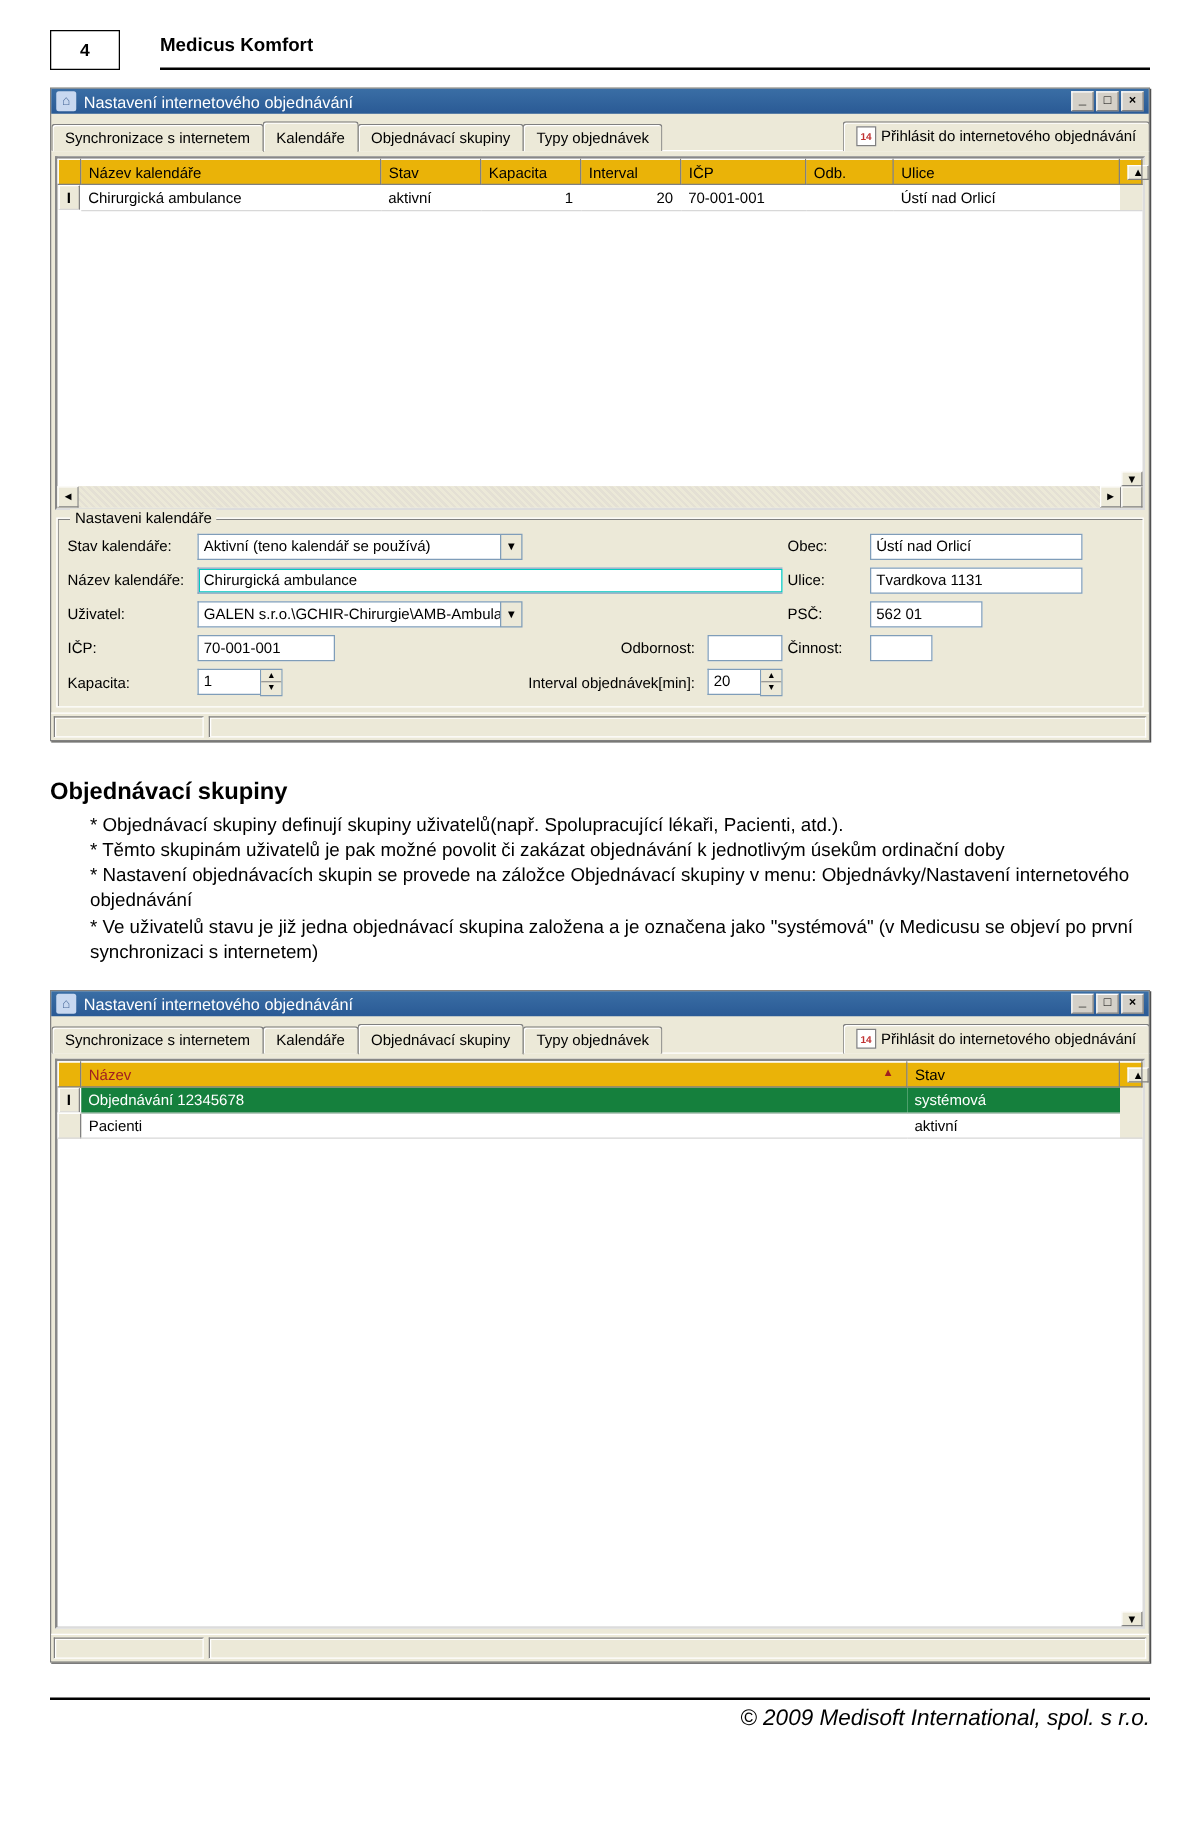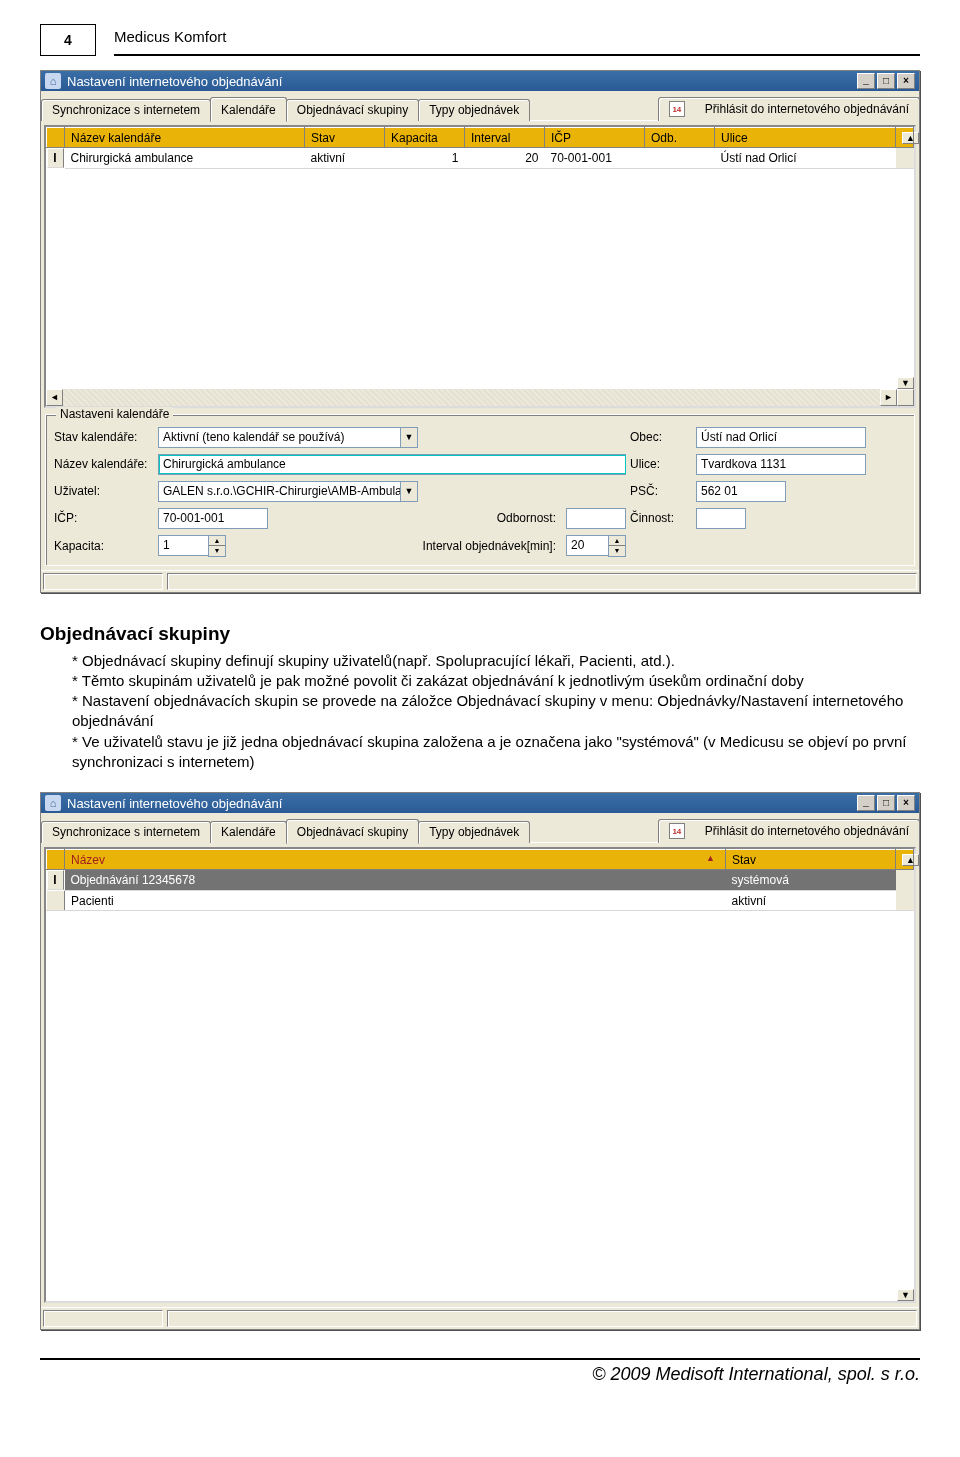--- a/index.html
+++ b/index.html
@@ -27,22 +27,23 @@
     align-items: center;
     justify-content: center;
     font-size: 14px;
     font-weight: bold;
     margin-right: 18px;
   }
   .doc-title {
     flex: 1;
     border-bottom: 2px solid #000;
     font-size: 15px;
-    font-weight: normal;
+    font-weight: bold;
     padding: 4px 0 8px 0;
+    margin-left: 14px;
   }
   
   .win {
     border: 1px solid #808080;
     background: #ECE9D8;
     box-shadow: 1px 1px 0 #505050;
     margin-bottom: 28px;
     font-size: 12px;
   }
   .titlebar {
@@ -100,21 +101,21 @@
     background: #ECE9D8;
     padding-top: 5px;
     bottom: -2px;
     border-bottom: 1px solid #ECE9D8;
     z-index: 2;
   }
   .tab.right {
     margin-left: auto;
     display: flex;
     align-items: center;
-    gap: 20px;
+    gap: 4px;
   }
   .cal-icon {
     width: 16px; height: 16px;
     background: #fff;
     border: 1px solid #808080;
     font-size: 8px;
     display: flex; align-items: center; justify-content: center;
     color: #c03030;
     font-weight: bold;
   }
@@ -267,21 +268,21 @@
     display: flex;
     justify-content: flex-end;
     border-top: 2px solid #000;
     margin-top: 16px;
     padding-top: 4px;
     font-style: italic;
     font-size: 18px;
   }
   
   .selrow td {
-    background: #737373;
+    background: #15803d;
     color: #fff;
   }
   .th-sort {
     color: #a02020;
   }
   .sort-tri {
     color: #a02020;
     font-size: 9px;
     float: right;
     margin-right: 4px;

